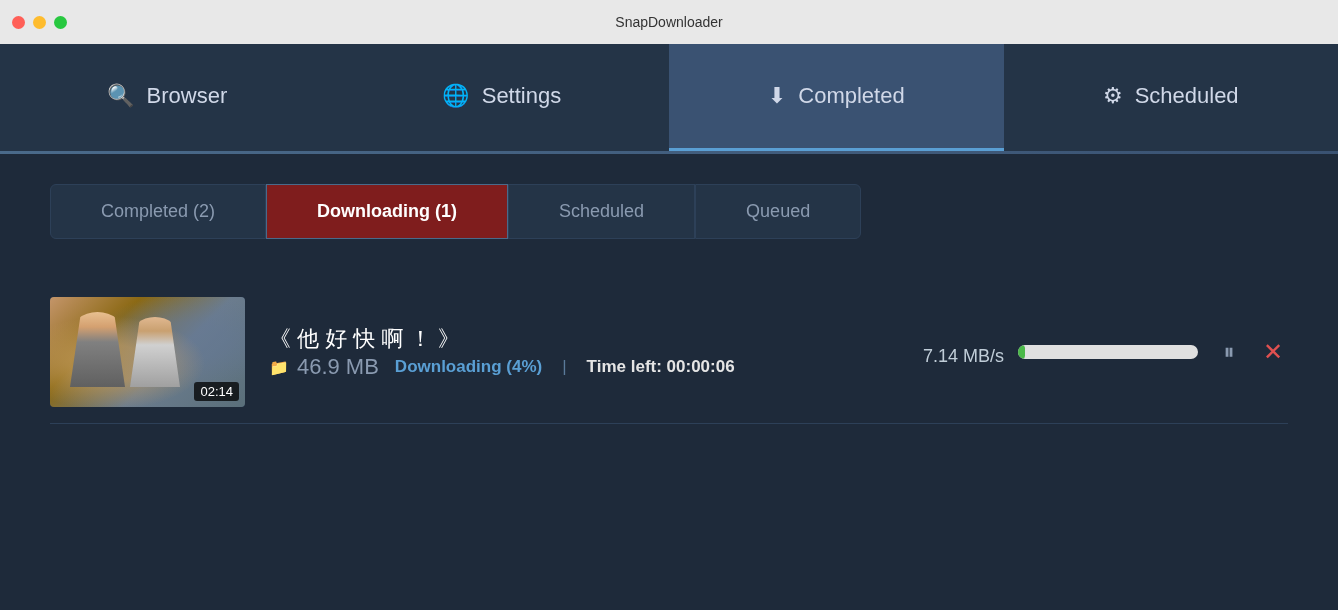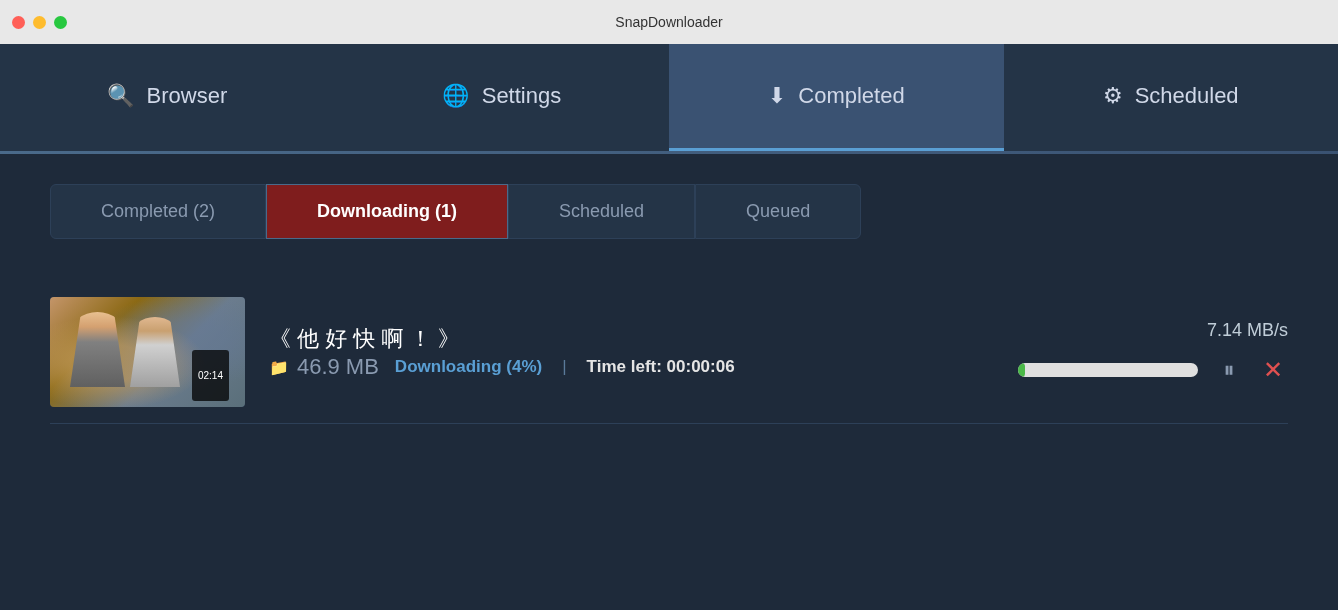--- a/index.html
+++ b/index.html
@@ -160,25 +160,25 @@
       position: absolute;
       top: 0; left: 0; right: 0; bottom: 0;
       background: 
         radial-gradient(ellipse at 30% 60%, rgba(200,160,100,0.6) 20%, transparent 50%),
         radial-gradient(ellipse at 70% 40%, rgba(100,120,150,0.5) 20%, transparent 50%);
     }
 
     .thumbnail-duration {
       position: absolute;
       bottom: 6px;
-      right: 16px;
+      right: 6px;
       background: rgba(0,0,0,0.75);
       color: #fff;
-      font-size: 10px;
-      padding: 20px 6px;
+      font-size: 13px;
+      padding: 2px 6px;
       border-radius: 3px;
     }
 
     
     .person1, .person2 {
       position: absolute;
       bottom: 20px;
     }
 
     .person1 {
@@ -299,21 +299,20 @@
       color: #8a9ab0;
     }
 
     .control-btn.cancel {
       color: #e05050;
       font-size: 24px;
     }
 
     .right-section {
       display: flex;
-      flex-direction: column;
       align-items: flex-end;
       gap: 14px;
       flex-shrink: 0;
     }
 
     .bottom-row {
       display: flex;
       align-items: center;
       gap: 16px;
     }

